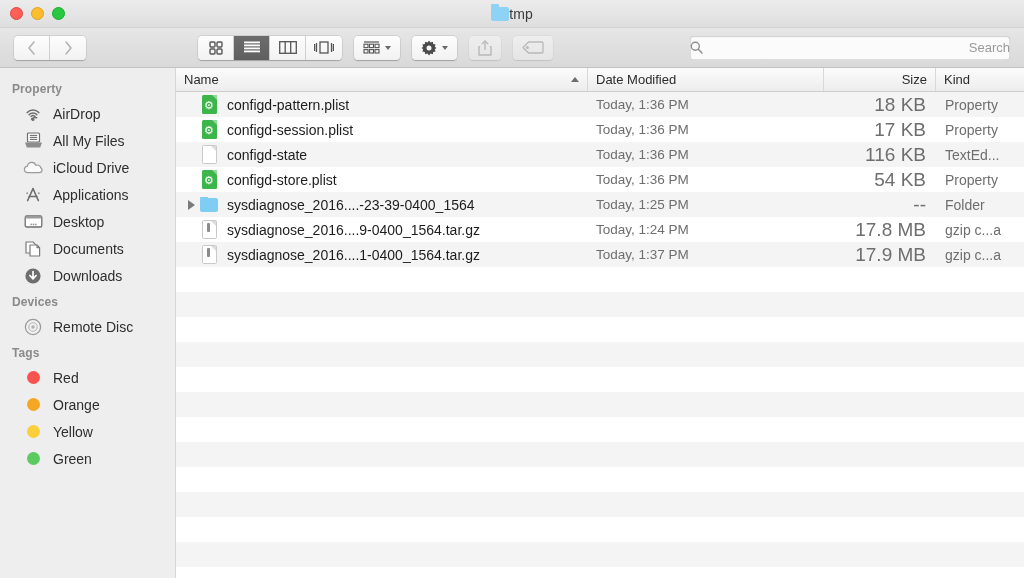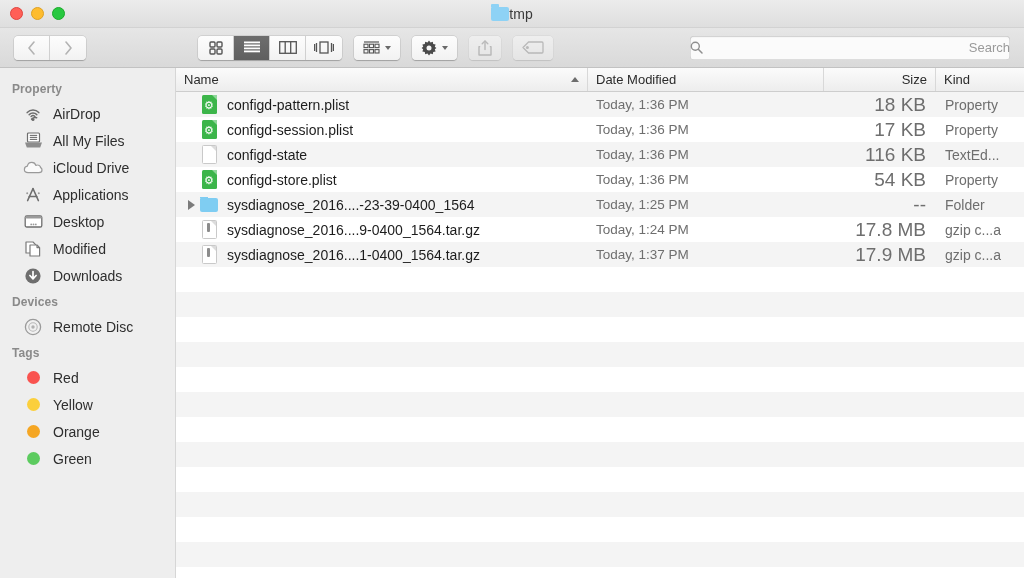--- a/index.html
+++ b/index.html
@@ -452,21 +452,21 @@
       </div>
 
       <div class="sb-item">
         <span class="sb-ico">
           <svg width="18" height="18" viewBox="0 0 18 18">
             <path d="M2 2 L9 2 L11.6 4.6 L11.6 13 L2 13 Z" fill="#fff" stroke="#7a7a7a" stroke-width="1.2" stroke-linejoin="round"></path>
             <path d="M6 5 L13 5 L15.6 7.6 L15.6 16 L6 16 Z" fill="#fff" stroke="#7a7a7a" stroke-width="1.2" stroke-linejoin="round"></path>
             <path d="M13 5 L13 7.6 L15.6 7.6" fill="none" stroke="#7a7a7a" stroke-width="1.2" stroke-linejoin="round"></path>
           </svg>
         </span>
-        <span class="sb-label">Modified</span>
+        <span class="sb-label">Documents</span>
       </div>
 
       <div class="sb-item">
         <span class="sb-ico">
           <svg width="18" height="18" viewBox="0 0 18 18">
             <circle cx="9" cy="9" r="7.6" fill="#6e6e6e"></circle>
             <path d="M9 4.6 L9 11.4 M5.9 8.5 L9 11.8 L12.1 8.5" stroke="#fff" stroke-width="1.7" fill="none" stroke-linecap="round" stroke-linejoin="round"></path>
           </svg>
         </span>
         <span class="sb-label">Downloads</span>
@@ -488,29 +488,29 @@
       <div class="sb-head">Tags</div>
 
       <div class="sb-item">
         <span class="sb-ico">
             <span class="dot" style="background:#f9534f"></span>
           </span>
         <span class="sb-label">Red</span>
       </div>
       <div class="sb-item">
         <span class="sb-ico">
+            <span class="dot" style="background:#f5a623"></span>
+          </span>
+        <span class="sb-label">Orange</span>
+      </div>
+      <div class="sb-item">
+        <span class="sb-ico">
             <span class="dot" style="background:#fbcf3c"></span>
           </span>
         <span class="sb-label">Yellow</span>
-      </div>
-      <div class="sb-item">
-        <span class="sb-ico">
-            <span class="dot" style="background:#f5a623"></span>
-          </span>
-        <span class="sb-label">Orange</span>
       </div>
       <div class="sb-item">
         <span class="sb-ico">
             <span class="dot" style="background:#5ccb5f"></span>
           </span>
         <span class="sb-label">Green</span>
       </div>
     </div>
 
     <div class="filelist">

